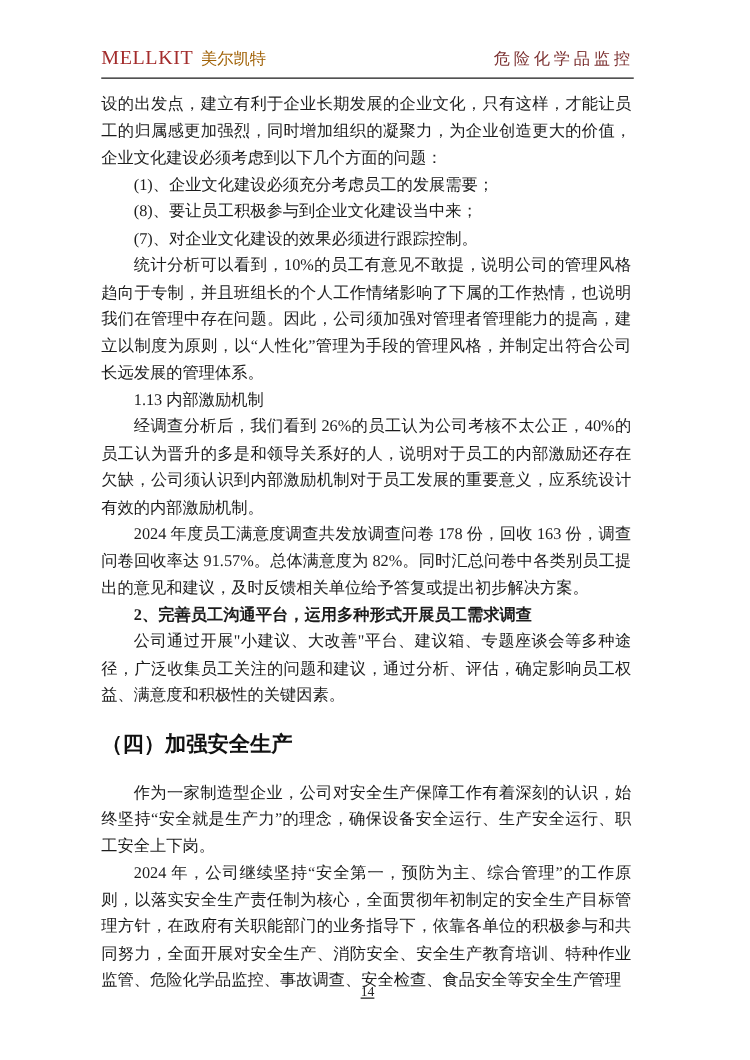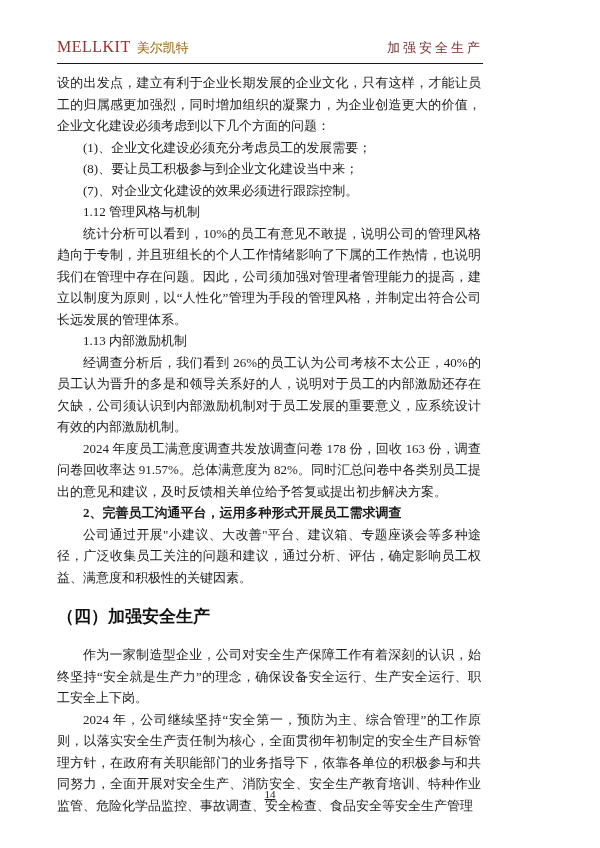--- a/index.html
+++ b/index.html
@@ -4,20 +4,21 @@
 <style>
   html,body{margin:0;padding:0;background:#ffffff;}
   .page{
     position:relative;
     width:540px;height:848px;
     background:#ffffff;
     font-family:"Liberation Serif","DejaVu Serif",serif;
     color:#1c1c1c;
     overflow:hidden;
     box-sizing:border-box;
+    margin-left:24px;
   }
   .header{
     position:absolute;
     top:38px;left:57px;right:57px;
     display:flex;
     justify-content:space-between;
     align-items:flex-end;
     padding-bottom:6px;
     border-bottom:1.5px solid #1a1a1a;
   }
@@ -73,29 +74,28 @@
 </head>
 <body>
 
 <div class="page">
 
   <div class="header">
     <div class="brand">
       <span class="brand-en">MELLKIT</span>
       <span class="brand-cn">美尔凯特</span>
     </div>
-    <div class="header-title">加强安全生产</div>
+    <div class="header-title">危险化学品监控</div>
   </div>
 
   <div class="body">
     <p class="p-continuation">设的出发点，建立有利于企业长期发展的企业文化，只有这样，才能让员工的归属感更加强烈，同时增加组织的凝聚力，为企业创造更大的价值，企业文化建设必须考虑到以下几个方面的问题：</p>
     <p class="p-list">(1)、企业文化建设必须充分考虑员工的发展需要；</p>
     <p class="p-list">(8)、要让员工积极参与到企业文化建设当中来；</p>
     <p class="p-list">(7)、对企业文化建设的效果必须进行跟踪控制。</p>
-    <p class="p-list">1.12 管理风格与机制</p>
     <p class="p-indent">统计分析可以看到，10%的员工有意见不敢提，说明公司的管理风格趋向于专制，并且班组长的个人工作情绪影响了下属的工作热情，也说明我们在管理中存在问题。因此，公司须加强对管理者管理能力的提高，建立以制度为原则，以“人性化”管理为手段的管理风格，并制定出符合公司长远发展的管理体系。</p>
     <p class="p-list">1.13 内部激励机制</p>
     <p class="p-indent">经调查分析后，我们看到 26%的员工认为公司考核不太公正，40%的员工认为晋升的多是和领导关系好的人，说明对于员工的内部激励还存在欠缺，公司须认识到内部激励机制对于员工发展的重要意义，应系统设计有效的内部激励机制。</p>
     <p class="p-indent">2024 年度员工满意度调查共发放调查问卷 178 份，回收 163 份，调查问卷回收率达 91.57%。总体满意度为 82%。同时汇总问卷中各类别员工提出的意见和建议，及时反馈相关单位给予答复或提出初步解决方案。</p>
     <p class="p-bold">2、完善员工沟通平台，运用多种形式开展员工需求调查</p>
     <p class="p-indent">公司通过开展"小建议、大改善"平台、建议箱、专题座谈会等多种途径，广泛收集员工关注的问题和建议，通过分析、评估，确定影响员工权益、满意度和积极性的关键因素。</p>
     <p class="p-section-heading">（四）加强安全生产</p>
     <p class="p-indent">作为一家制造型企业，公司对安全生产保障工作有着深刻的认识，始终坚持“安全就是生产力”的理念，确保设备安全运行、生产安全运行、职工安全上下岗。</p>
     <p class="p-indent">2024 年，公司继续坚持“安全第一，预防为主、综合管理”的工作原则，以落实安全生产责任制为核心，全面贯彻年初制定的安全生产目标管理方针，在政府有关职能部门的业务指导下，依靠各单位的积极参与和共同努力，全面开展对安全生产、消防安全、安全生产教育培训、特种作业监管、危险化学品监控、事故调查、安全检查、食品安全等安全生产管理</p>
   </div>

